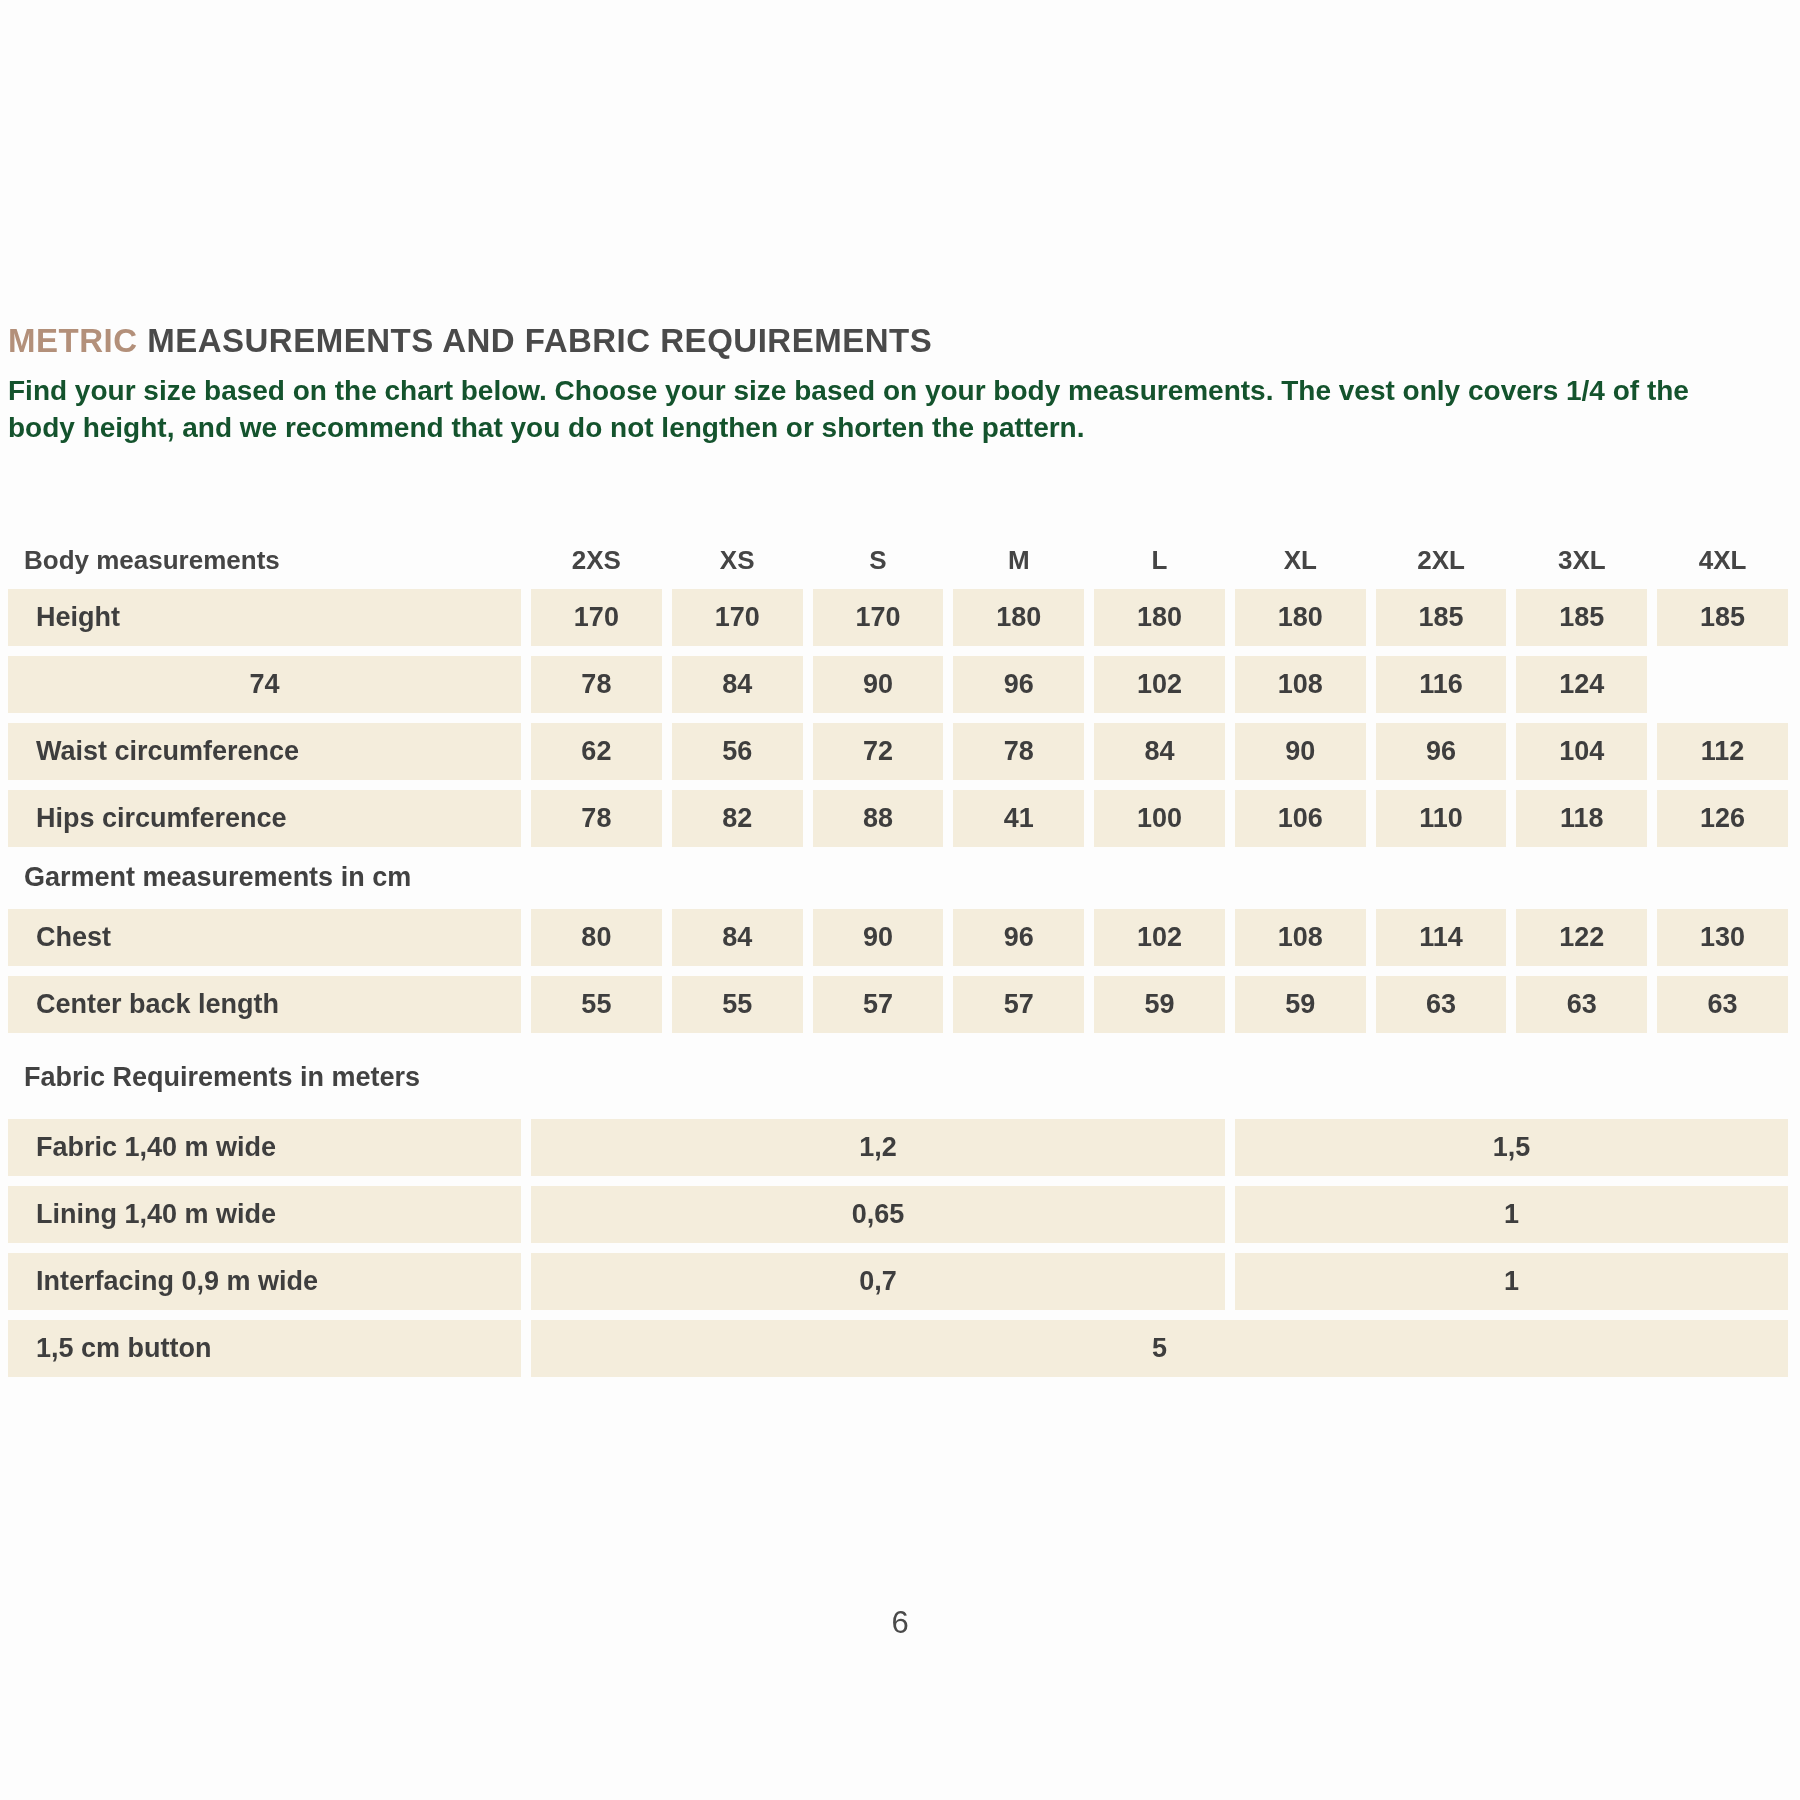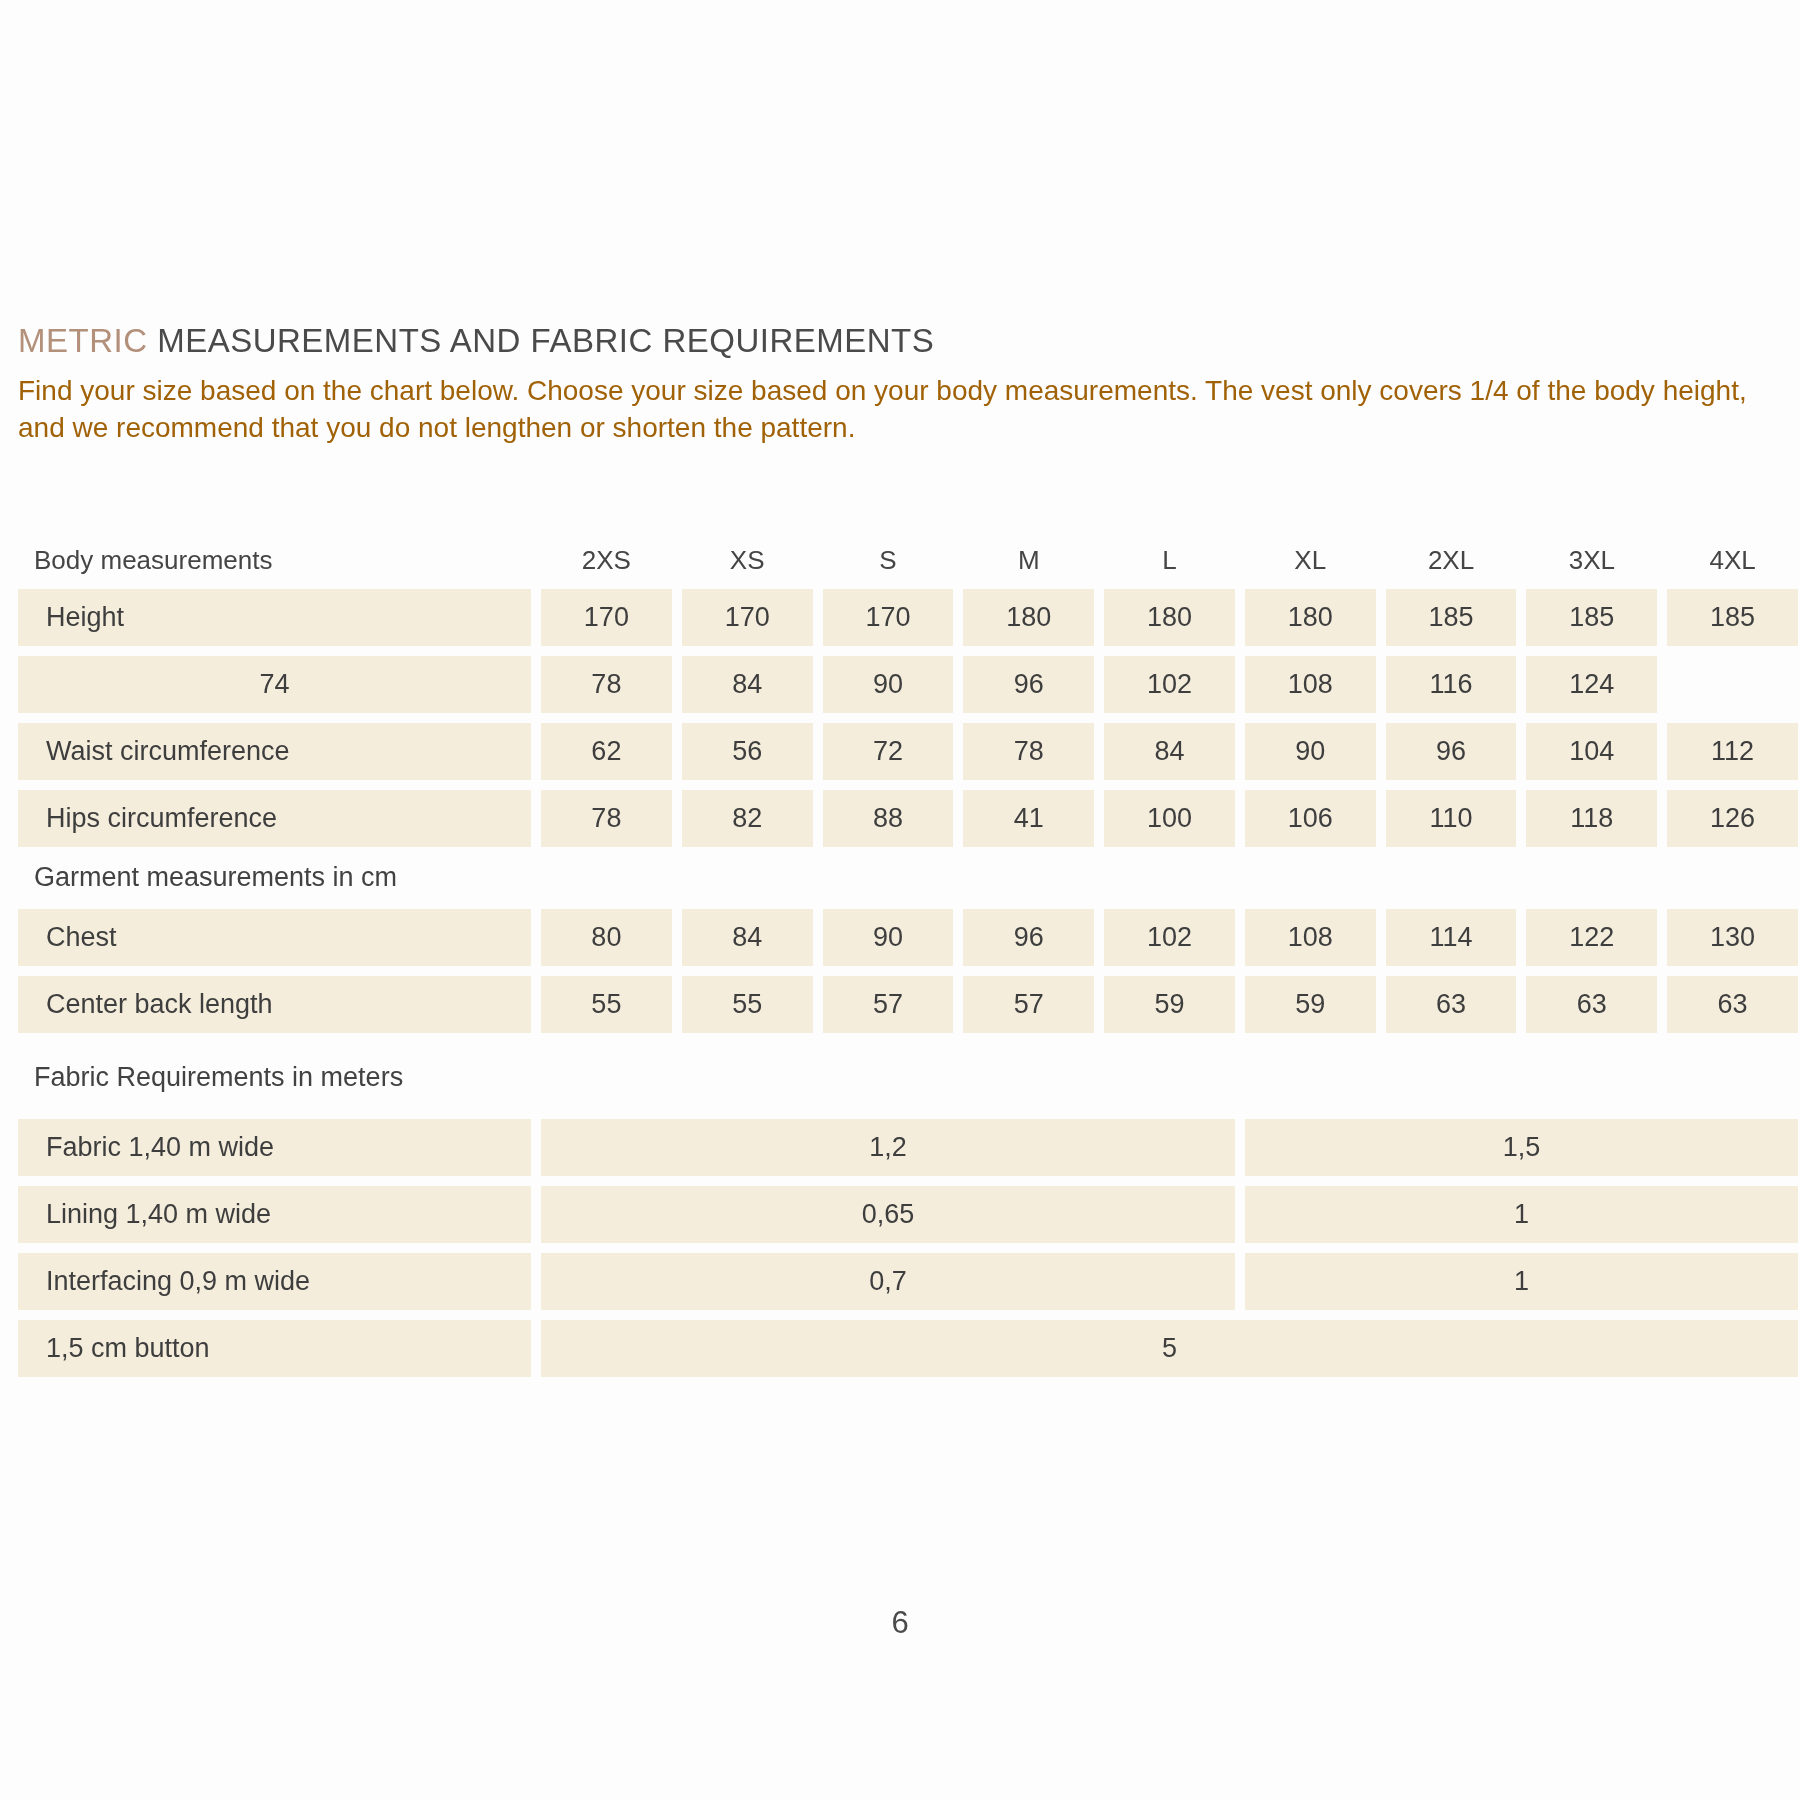--- a/index.html
+++ b/index.html
@@ -12,37 +12,38 @@
   body{
     width:1800px;height:1800px;
     background:#fdfdfd;
     font-family:"Liberation Sans", sans-serif;
     color:var(--ink);
     position:relative;
     overflow:hidden;
   }
   .content{
     position:absolute;
-    left:18px; top:0;
+    left:8px; top:0;
     width:1780px;
+    font-weight:bold;
   }
   .title{
     margin-top:322px;
     font-size:33px;
     letter-spacing:0.5px;
     color:#4a4a4a;
     white-space:nowrap;
   }
   .title .accent{ color:var(--accent); }
   .intro{
     margin-top:12px;
     width:1750px;
     font-size:28px;
     line-height:37px;
-    color:#a16207;
+    color:#14532d;
   }
   .size-table{ margin-top:98px; }
   .trow{
     display:grid;
     grid-template-columns:513px repeat(9,1fr);
     column-gap:10px;
     height:57px;
     margin-bottom:10px;
   }
   .header-row{

